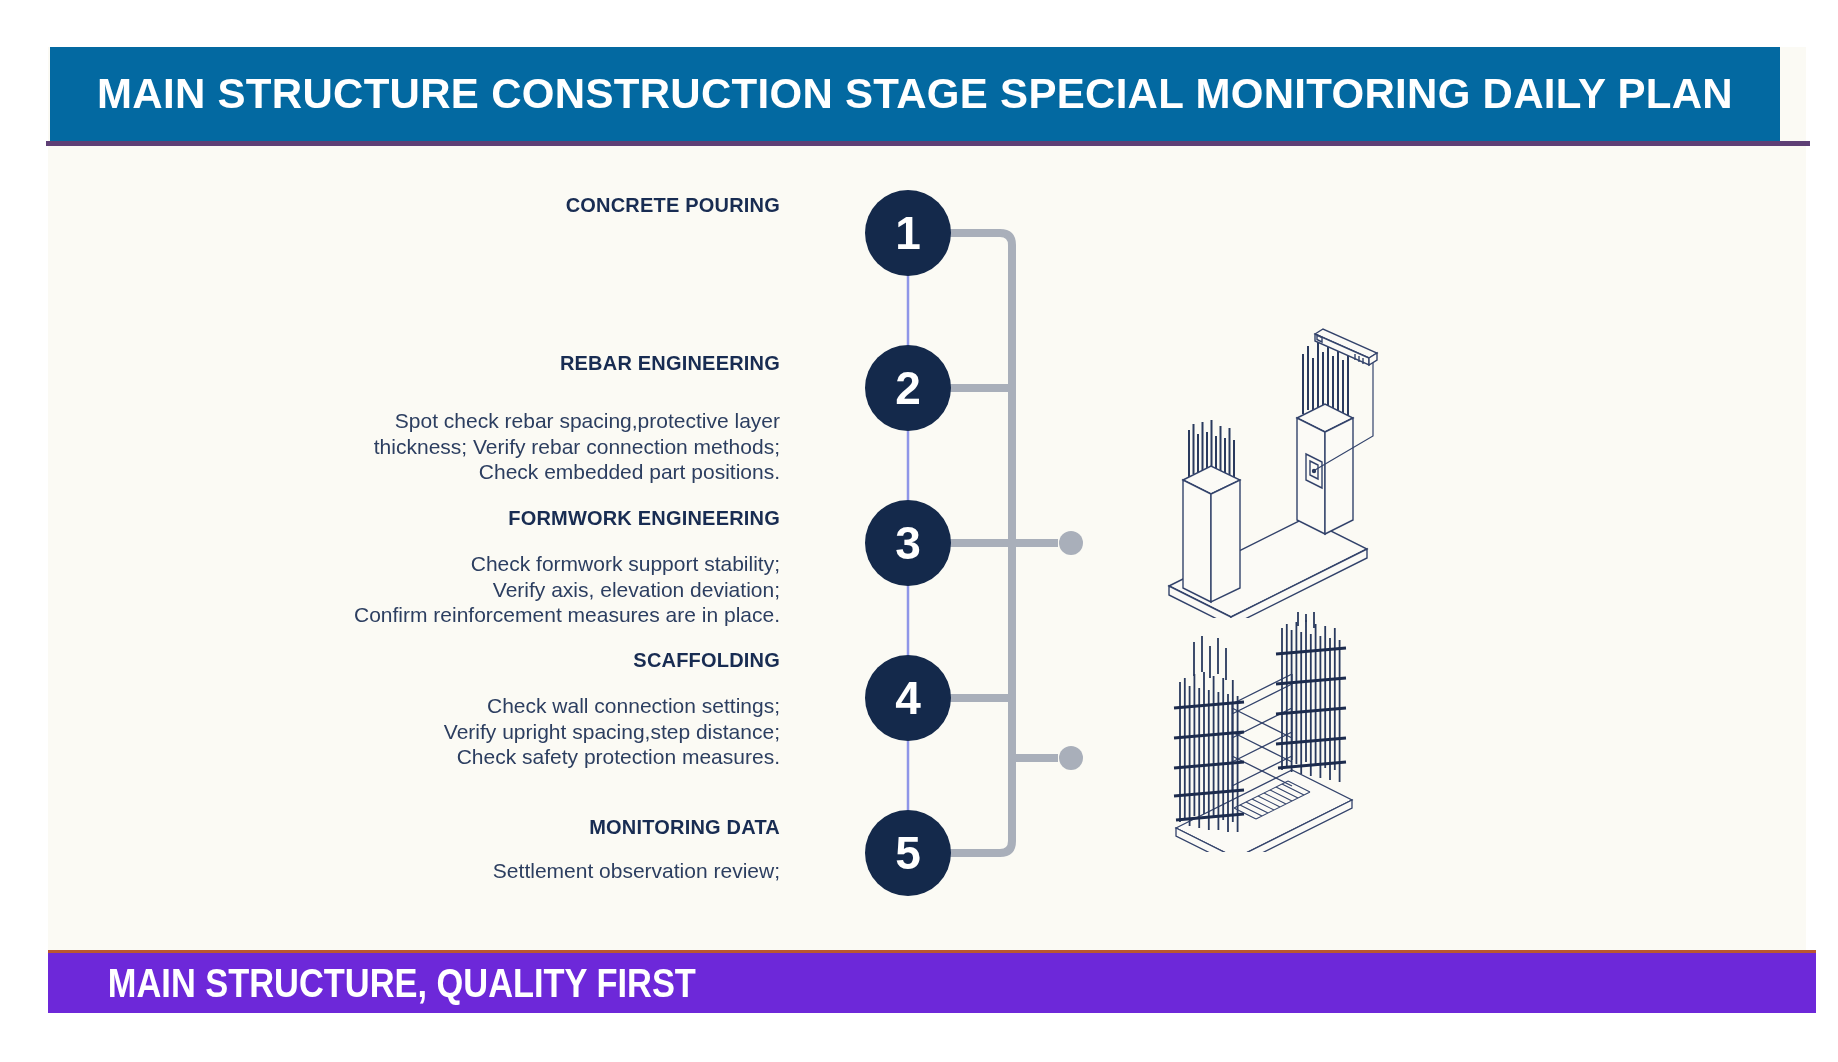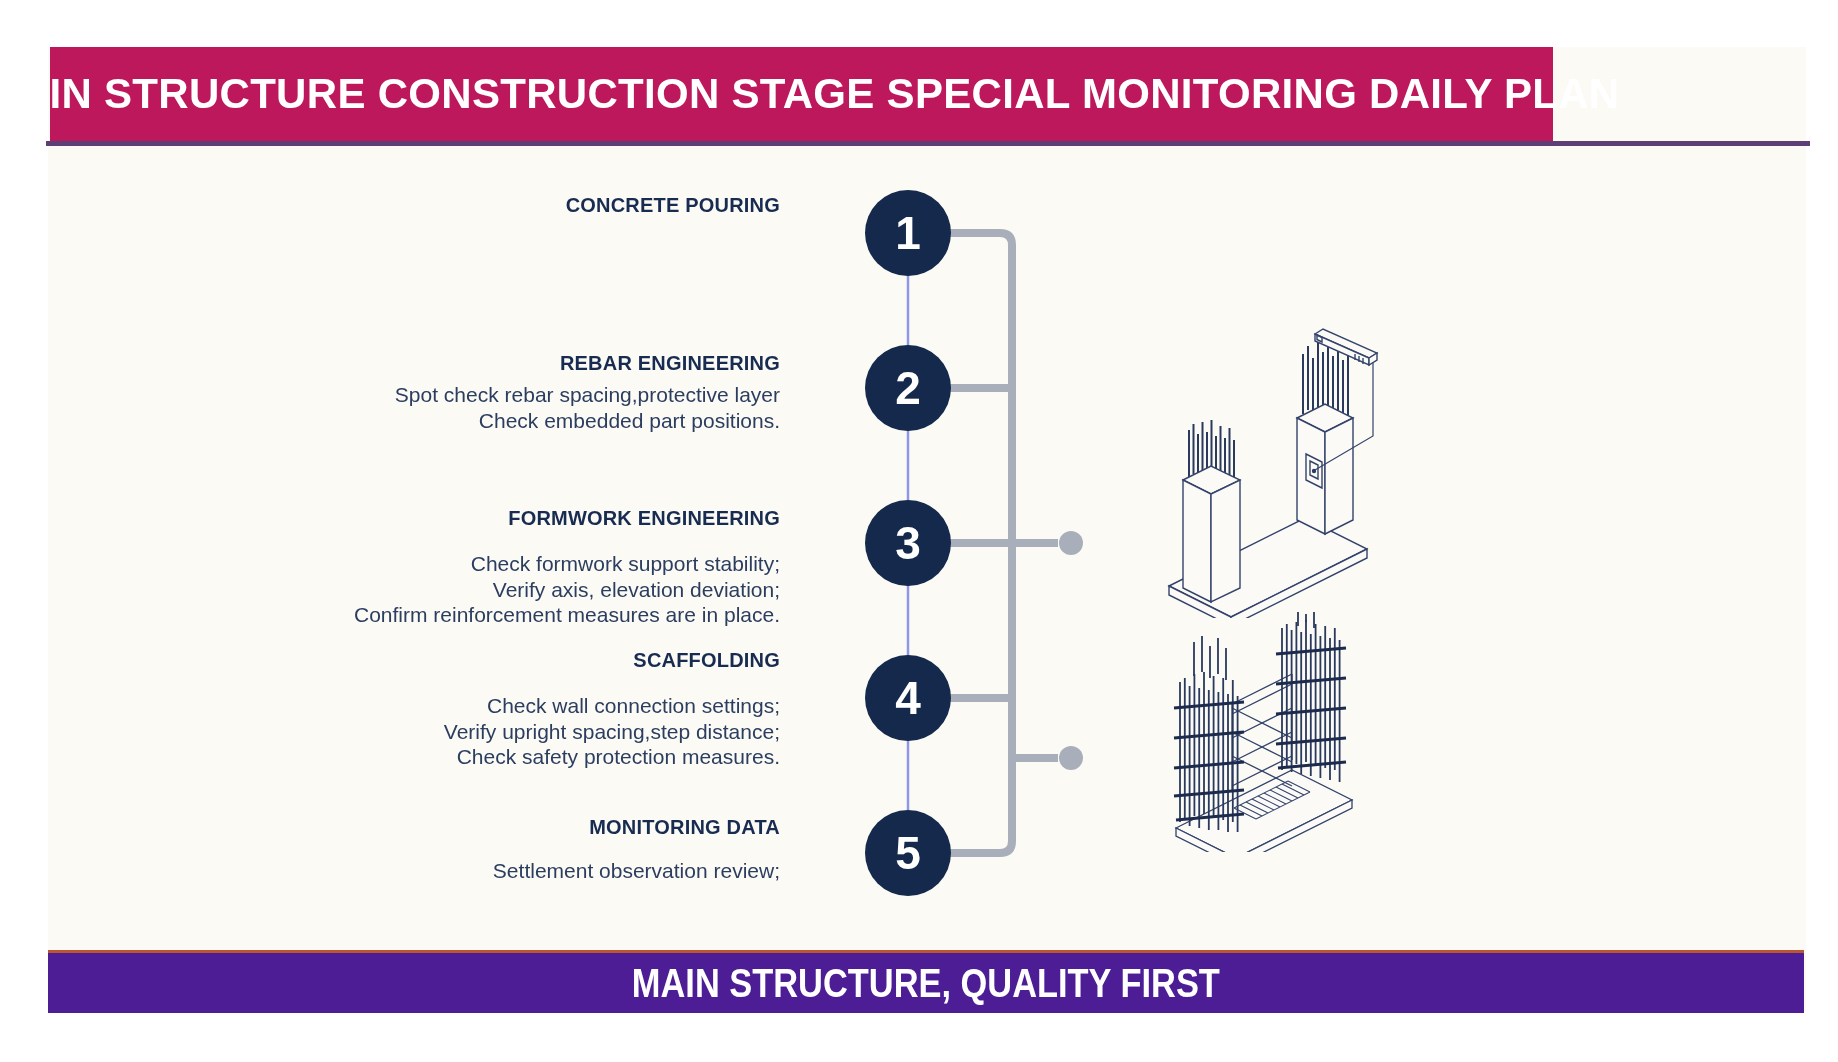--- a/index.html
+++ b/index.html
@@ -1,37 +1,37 @@
 <!DOCTYPE html>
 <html><head>
 <meta charset="utf-8">
 <style>
   html,body{margin:0;padding:0;background:#ffffff;}
   .page{position:relative;width:1838px;height:1062px;background:#ffffff;overflow:hidden;
         font-family:"Liberation Sans",sans-serif;}
   .panel{position:absolute;left:48px;top:47px;width:1758px;height:966px;background:#FBFAF4;}
 
   
-  .title-bar{position:absolute;left:50px;top:47px;width:1503px;height:94px;background:#be185d;
+  .title-bar{position:absolute;left:50px;top:47px;width:1730px;height:94px;background:#0369a1;
              display:flex;align-items:center;justify-content:center;}
   .title-bar .title{color:#ffffff;font-size:42px;font-weight:bold;letter-spacing:0.3px;white-space:nowrap;}
   .title-underline{position:absolute;left:46px;top:141px;width:1764px;height:5px;background:#5E3F75;}
 
   
-  .footer{position:absolute;left:48px;top:950px;width:1756px;height:60px;background:#4c1d95;
-          border-top:3px solid #BA5730;display:flex;align-items:center;justify-content:center;}
+  .footer{position:absolute;left:48px;top:950px;width:1756px;height:60px;background:#6d28d9;
+          border-top:3px solid #BA5730;display:flex;align-items:center;justify-content:flex-start;padding-left:12px;}
   .footer .footer-text{color:#ffffff;font-size:40px;font-weight:bold;transform:scaleX(0.86);
                        transform-origin:center;white-space:nowrap;}
 
   
   .stage{position:absolute;left:300px;width:480px;text-align:right;}
   .stage-title{font-size:20px;font-weight:bold;color:#182C52;line-height:38px;letter-spacing:0.2px;}
   .stage-body{font-size:21px;color:#2C3E60;line-height:25.5px;}
   .s1{top:186px}.s1 .stage-title{margin-bottom:2px}
-  .s2{top:344px}.s2 .stage-title{}
+  .s2{top:344px}.s2 .stage-title{margin-bottom:26px}
   .s3{top:499px}.s3 .stage-title{margin-bottom:14px}
   .s4{top:641px}.s4 .stage-title{margin-bottom:14px}
   .s5{top:808px}.s5 .stage-title{margin-bottom:12px}
 
   
   .circle{position:absolute;left:865px;width:86px;height:86px;border-radius:50%;background:#14294B;
           color:#ffffff;display:flex;align-items:center;justify-content:center;
           font-size:46px;font-weight:bold;}
   .c1{top:190px}.c2{top:345px}.c3{top:500px}.c4{top:655px}.c5{top:810px}
 
@@ -58,20 +58,21 @@
     <circle cx="1071" cy="758" r="12" fill="#A9AFBA"></circle>
   </svg>
 
   <div class="stage s1">
     <div class="stage-title">CONCRETE POURING</div>
   </div>
   <div class="stage s2">
     <div class="stage-title">REBAR ENGINEERING</div>
     <div class="stage-body">
       <div>Spot check rebar spacing,protective layer</div>
+      <div>thickness; Verify rebar connection methods;</div>
       <div>Check embedded part positions.</div>
     </div>
   </div>
   <div class="stage s4">
     <div class="stage-title">SCAFFOLDING</div>
     <div class="stage-body">
       <div>Check wall connection settings;</div>
       <div>Verify upright spacing,step distance;</div>
       <div>Check safety protection measures.</div>
     </div>

